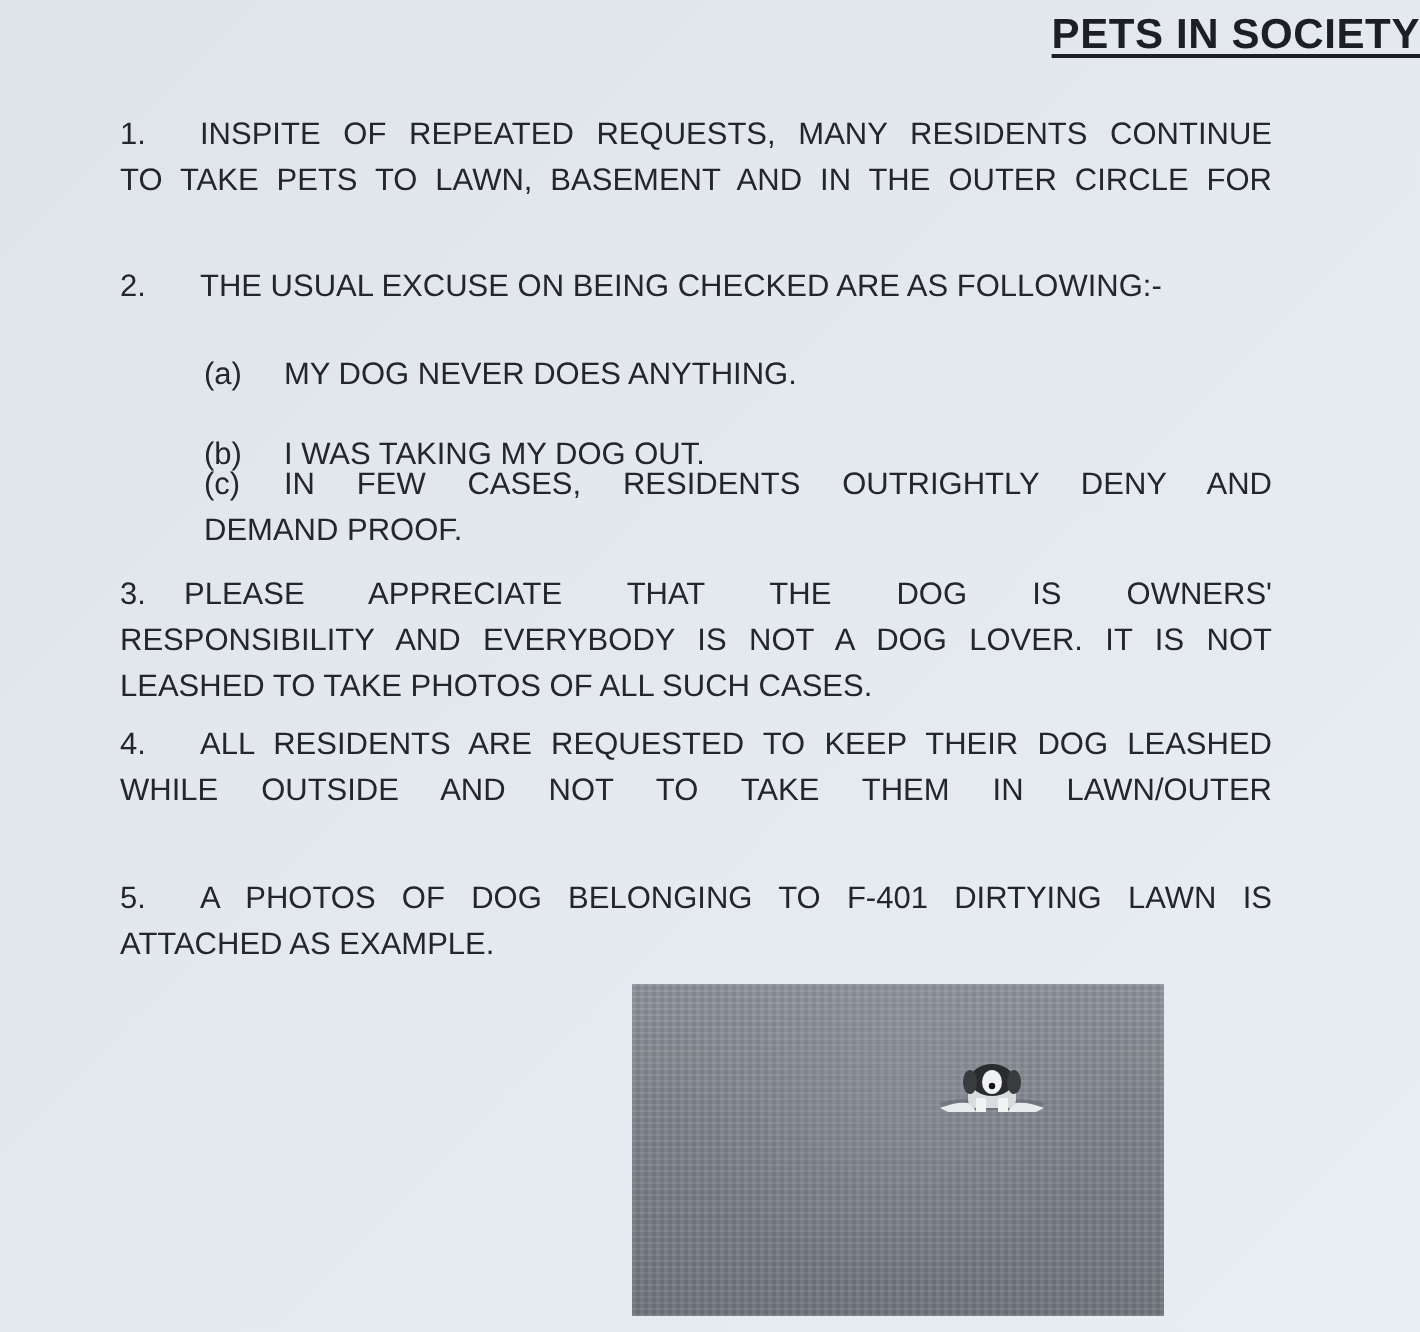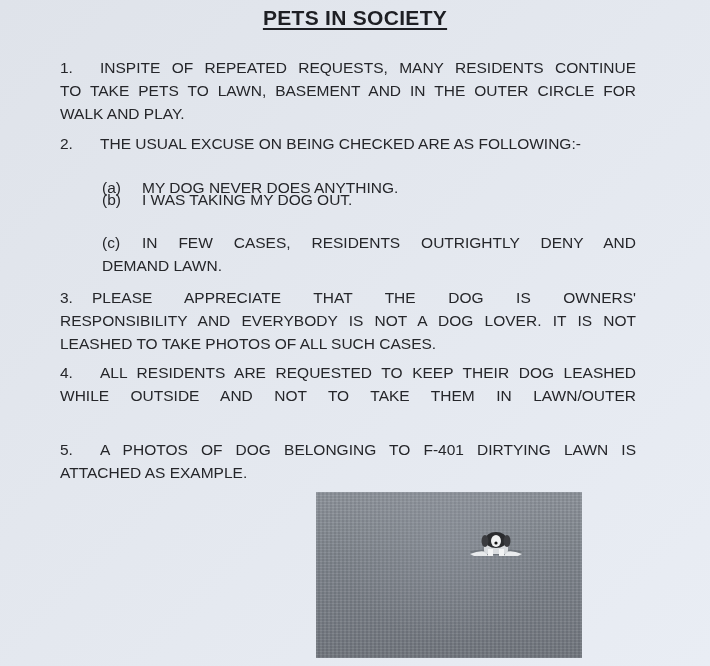--- a/index.html
+++ b/index.html
@@ -17,21 +17,21 @@
     }
     .page {
       position: absolute;
       left: 0; top: 0;
       width: 710px; height: 666px;
     }
     .title {
       position: absolute;
       left: 0; width: 710px;
       top: 6px;
-      text-align: center;
+      text-align: right;
       font-size: 21px;
       font-weight: bold;
       letter-spacing: 0.3px;
       color: #1e1f24;
     }
     .title span {
       text-decoration: underline;
       text-decoration-thickness: 2px;
       text-underline-offset: 3px;
     }
@@ -93,38 +93,37 @@
 
 <div class="page">
 
   <div class="title">
     <span>PETS IN SOCIETY</span>
   </div>
 
   <div class="para" style="top:56px;">
     <span class="just-line"><span class="num">1.</span><span>INSPITE OF REPEATED REQUESTS, MANY RESIDENTS CONTINUE</span></span>
     <span class="just-line">TO TAKE PETS TO LAWN, BASEMENT AND IN THE OUTER CIRCLE FOR</span>
-    <span style="display:block;">WALK AND PLAY.</span>
   </div>
 
   <div class="para" style="top:132px;">
     <span class="num">2.</span><span>THE USUAL EXCUSE ON BEING CHECKED ARE AS FOLLOWING:-</span>
   </div>
 
   <div class="sub" style="top:176px;">
     <span class="subnum">(a)</span><span>MY DOG NEVER DOES ANYTHING.</span>
   </div>
 
-  <div class="sub" style="top:188px;">
+  <div class="sub" style="top:216px;">
     <span class="subnum">(b)</span><span>I WAS TAKING MY DOG OUT.</span>
   </div>
 
   <div class="sub" style="top:231px;">
     <span class="just-line"><span class="subnum">(c)</span><span>IN FEW CASES, RESIDENTS OUTRIGHTLY DENY AND</span></span>
-    <span style="display:block;">DEMAND LAWN.</span>
+    <span style="display:block;">DEMAND PROOF.</span>
   </div>
 
   <div class="para" style="top:286px;">
     <span class="just-line"><span class="num tight">3.</span><span>PLEASE APPRECIATE THAT THE DOG IS OWNERS'</span></span>
     <span class="just-line">RESPONSIBILITY AND EVERYBODY IS NOT A DOG LOVER. IT IS NOT</span>
     <span style="display:block;">LEASHED TO TAKE PHOTOS OF ALL SUCH CASES.</span>
   </div>
 
   <div class="para" style="top:361px;">
     <span class="just-line"><span class="num">4.</span><span>ALL RESIDENTS ARE REQUESTED TO KEEP THEIR DOG LEASHED</span></span>

